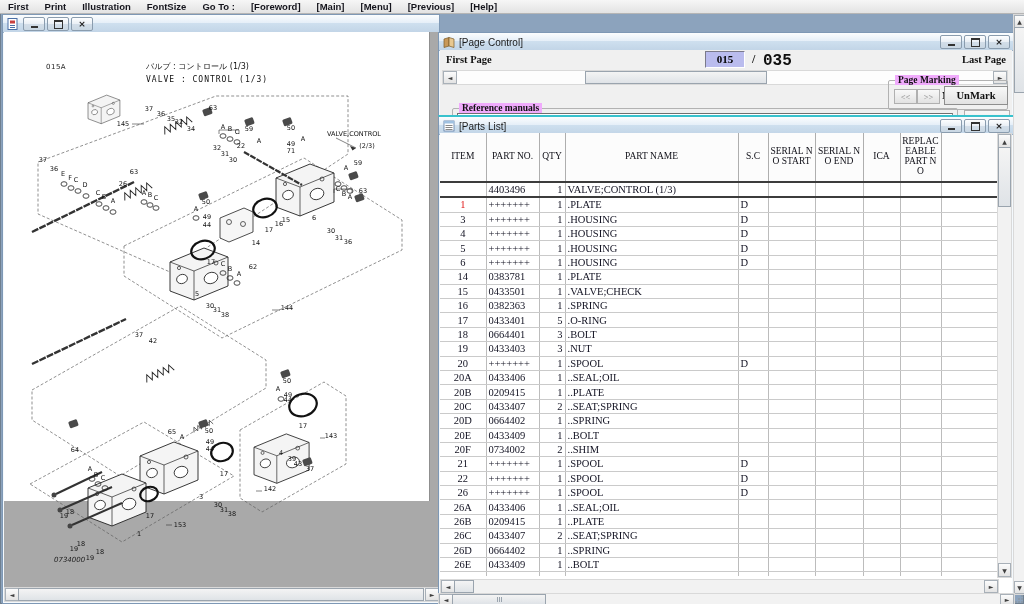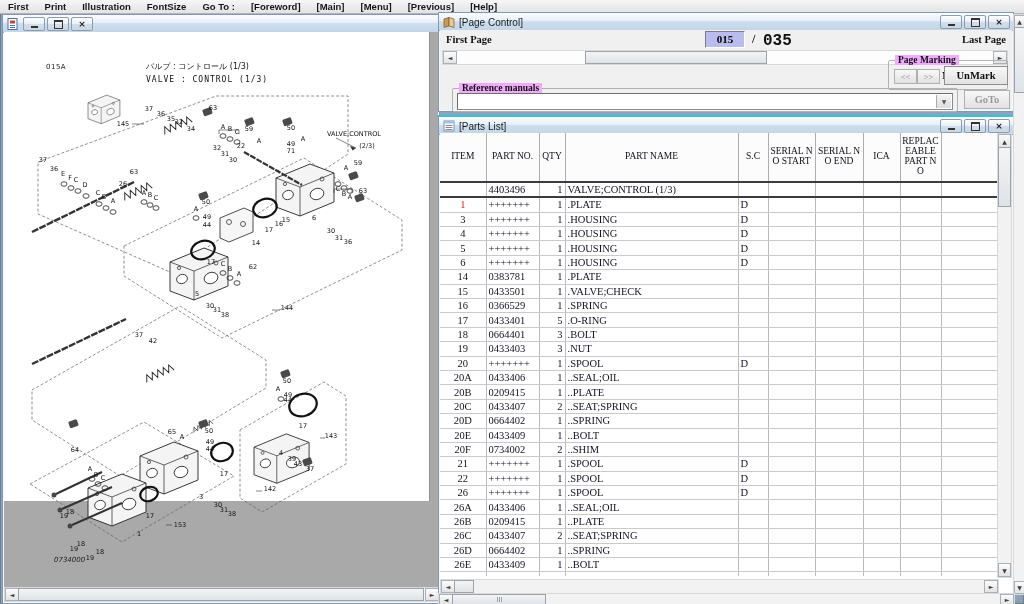--- a/index.html
+++ b/index.html
@@ -42,21 +42,21 @@
   .illus-body{position:absolute;left:1px;top:17px;right:1px;bottom:14px;background:#a9a9a9;overflow:hidden;}
   .page{position:absolute;left:0;top:0;width:425px;height:469px;background:#fff;border-right:1px solid #8f8f8f;}
   .page svg{position:absolute;left:0;top:0;}
   .sheet-code{position:absolute;left:42px;top:31px;font:7px "DejaVu Sans",sans-serif;color:#222;letter-spacing:.5px;}
   .dtitle-jp{position:absolute;left:142px;top:29px;font:8px "DejaVu Sans",sans-serif;color:#111;}
   .dtitle-en{position:absolute;left:142px;top:43px;font:8px "DejaVu Sans Mono",monospace;color:#111;letter-spacing:1px;}
   .drawno{position:absolute;left:50px;top:524px;font:italic 7px "DejaVu Sans",sans-serif;color:#222;}
   .co{font:6.5px "DejaVu Sans",sans-serif;fill:#101010;text-anchor:middle;}
 
   
-  #pc-win{left:438px;top:12px;width:574px;height:98px;}
+  #pc-win{left:438px;top:32px;width:574px;height:98px;}
   .pc-body{position:absolute;left:1px;top:17px;right:1px;bottom:1px;background:#f0f0f0;}
   .lbl{font:bold 10.5px "Liberation Serif",serif;color:#101010;position:absolute;white-space:nowrap;}
   .page-input{position:absolute;left:265px;top:1px;width:38px;height:15px;background:#babcee;
     border:1px solid #7a7a8a;border-right-color:#fff;border-bottom-color:#fff;
     font:bold 11px "Liberation Serif",serif;color:#000;text-align:center;line-height:15px;}
   .pgslider{left:2px;top:20px;width:564px;height:13px;background:#fdfdfd;}
   .pm-group,.rm-group{position:absolute;border:1px solid #b2b2b2;border-radius:2px;}
   .group-legend{position:absolute;top:-6px;left:6px;background:#f0abfc;padding:0 3px;
     font:bold 9.5px "Liberation Serif",serif;color:#101010;white-space:nowrap;}
   .btn{position:absolute;background:linear-gradient(#f8f8f8,#e2e2e2);border:1px solid #8e8e8e;
@@ -546,21 +546,21 @@
                 <td class="c-name">.VALVE;CHECK</td>
                 <td class="c-sc"></td>
                 <td></td>
                 <td></td>
                 <td></td>
                 <td></td>
                 <td></td>
               </tr>
               <tr>
                 <td class="c-item">16</td>
-                <td class="c-part">0366529</td>
+                <td class="c-part">0382363</td>
                 <td class="c-qty">1</td>
                 <td class="c-name">.SPRING</td>
                 <td class="c-sc"></td>
                 <td></td>
                 <td></td>
                 <td></td>
                 <td></td>
                 <td></td>
               </tr>
               <tr>

